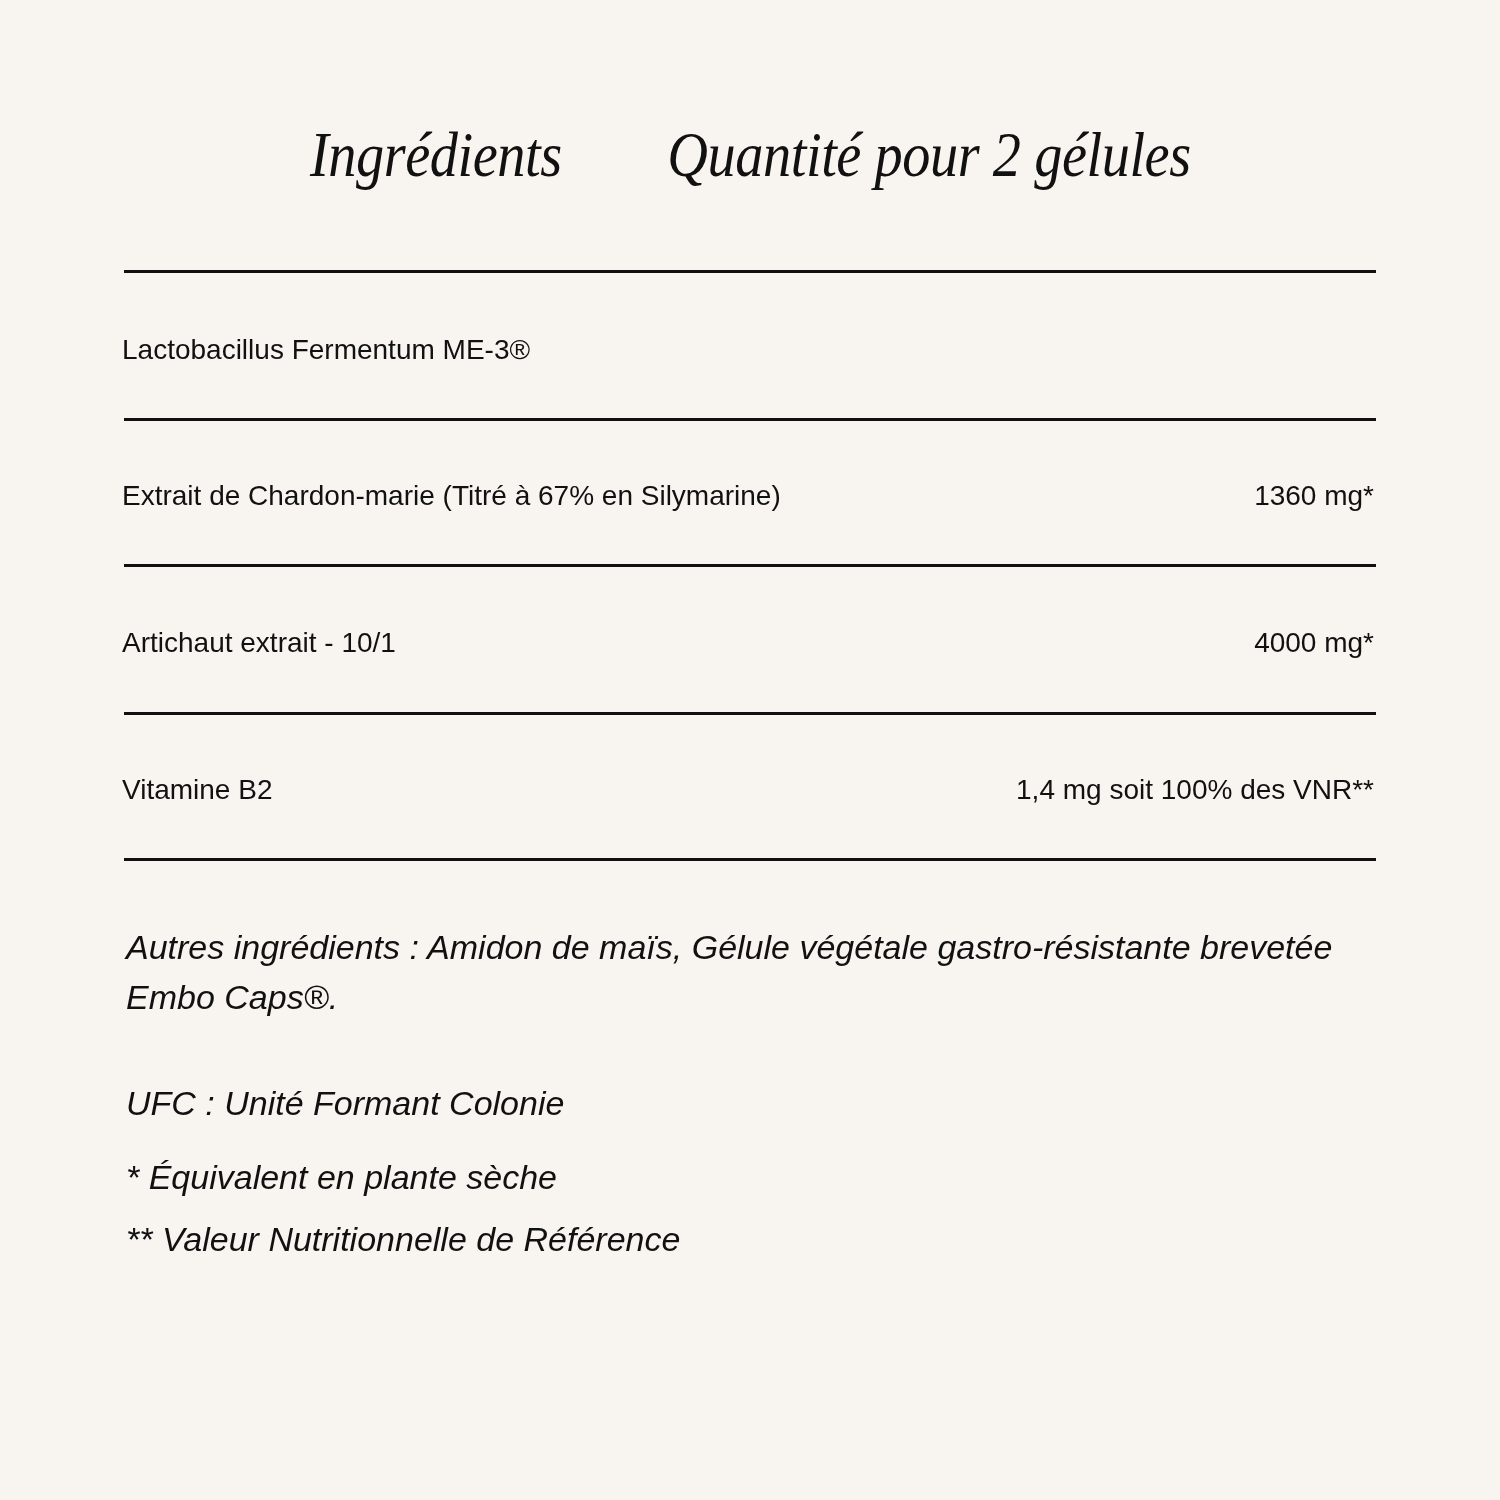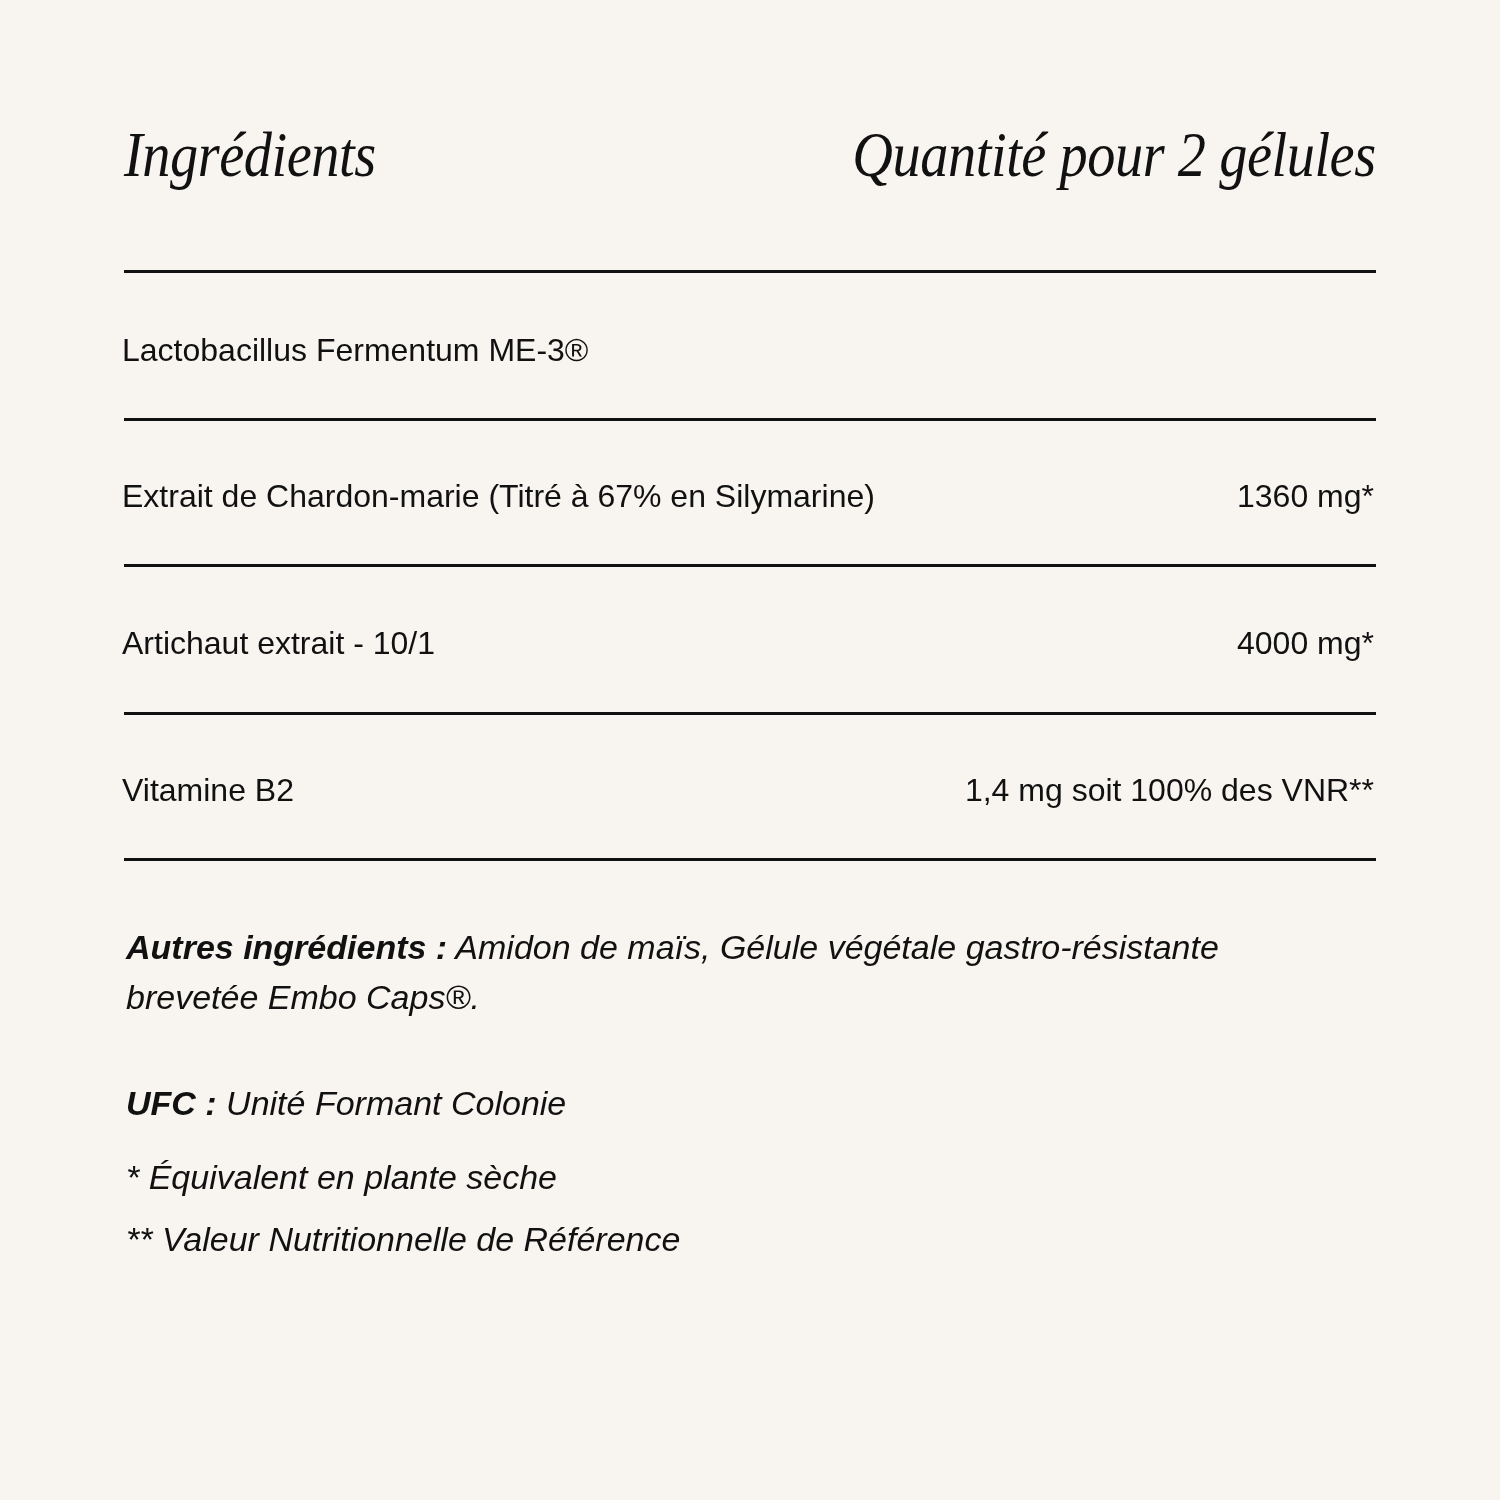--- a/index.html
+++ b/index.html
@@ -6,49 +6,49 @@
     body {
       width: 1500px; height: 1500px;
       background: #f8f5f1;
       color: #111;
       position: relative;
       overflow: hidden;
       font-family: "Liberation Sans", "DejaVu Sans", sans-serif;
     }
     .header {
       position: absolute; left: 124px; right: 124px; top: 118px;
-      display: flex; justify-content: space-between; align-items: baseline;
+      display: flex; justify-content: center; align-items: baseline;
     }
     .header span {
       font-family: "Liberation Serif", "DejaVu Serif", serif;
       font-style: italic;
       font-size: 64px;
       letter-spacing: -0.5px;
       transform: scaleX(0.88);
       display: inline-block;
     }
     .header .h-left { transform-origin: left center; }
     .header .h-right { transform-origin: right center; }
     .rule {
       position: absolute; left: 124px; width: 1252px; height: 3px; background: #111;
     }
     .row {
       position: absolute; left: 122px; width: 1252px;
       display: flex; justify-content: space-between; align-items: center;
-      font-size: 32px; height: 60px;
+      font-size: 28px; height: 60px;
     }
     .notes {
       position: absolute; left: 126px; top: 922px; width: 1220px;
       font-style: italic; font-size: 34px; line-height: 50px;
     }
     .notes p { margin: 0; }
     .notes .gap1 { margin-top: 56px; }
     .notes .gap2 { margin-top: 24px; }
     .notes .gap3 { margin-top: 12px; }
-    .notes b { font-weight: bold; }
+    .notes b { font-weight: normal; }
   </style>
 </head>
 <body>
 
 <div class="header">
   <span class="h-left">Ingrédients</span>
   <span class="h-right">Quantité pour 2 gélules</span>
 </div>
 
 <div class="rule" style="top:270px"></div>

